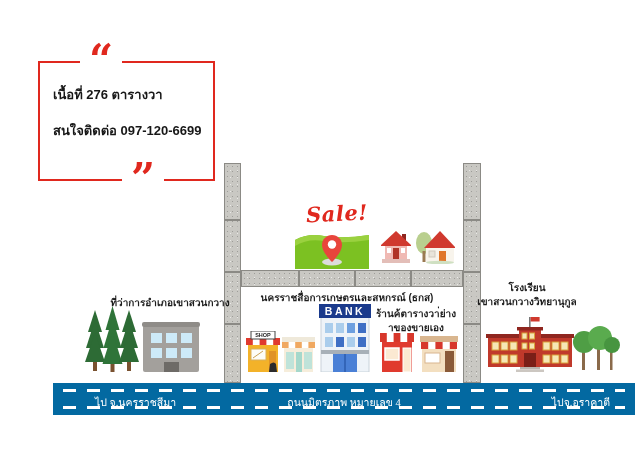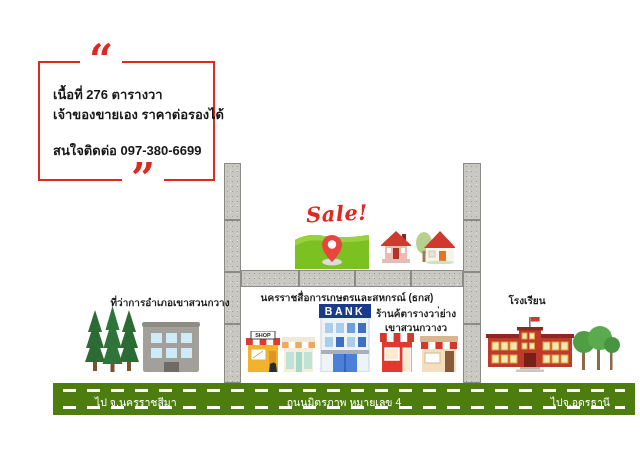--- a/index.html
+++ b/index.html
@@ -29,39 +29,38 @@
   .sale{position:absolute;left:306px;top:201px;color:#e0281e;
         font:italic 800 21px "DejaVu Serif",serif;letter-spacing:.5px;transform:rotate(-3deg);}
   
   .lbl{position:absolute;font-size:10px;font-weight:600;color:#1c1c1c;white-space:nowrap;
        transform:translateX(-50%);text-align:center;line-height:14px;}
   
   .art{position:absolute;}
   svg{display:block;}
   svg text{font-family:"Liberation Sans",sans-serif;}
   
-  .road{position:absolute;left:53px;top:383px;width:582px;height:32px;background:#4d7c0f;}
+  .road{position:absolute;left:53px;top:383px;width:582px;height:32px;background:#0369a1;font-family:Liberation Serif, serif;}
   .dash{position:absolute;left:10px;right:10px;height:3px;
         background:repeating-linear-gradient(to right,#fff 0 13px,transparent 13px 24px);}
   .dash-top{top:6px;}
   .dash-bottom{top:23px;}
   .road-lbl{position:absolute;top:11px;font-size:10.5px;color:#fff;white-space:nowrap;}
   .road-lbl-center{left:50%;transform:translateX(-50%);}
 </style>
 </head>
 <body>
 
 <div class="stage">
 
   <div class="ad-box">
     <span class="q q-open">“</span>
     <span class="q q-close">”</span>
     <div class="ad-line">เนื้อที่ 276 ตารางวา</div>
-    <div class="ad-line">เจ้าของขายเอง ราคาต่อรองได้</div>
-    <div class="ad-line ad-contact">สนใจติดต่อ 097-380-6699</div>
+    <div class="ad-line ad-contact">สนใจติดต่อ 097-120-6699</div>
   </div>
 
   <div class="concrete pillar-left">
     <i class="segh" style="top:55px"></i>
     <i class="segh" style="top:107px"></i>
     <i class="segh" style="top:159px"></i>
   </div>
   <div class="concrete pillar-right">
     <i class="segh" style="top:55px"></i>
     <i class="segh" style="top:107px"></i>
@@ -171,42 +170,43 @@
       <rect x="17" y="33" width="8" height="10" fill="#3f6fc4"></rect>
     <rect x="28" y="33" width="8" height="10" fill="#aacdec"></rect>
       <rect x="39" y="33" width="8" height="10" fill="#3f6fc4"></rect>
     <rect x="2" y="46" width="48" height="4" fill="#a7b0b8"></rect>
     <rect x="14" y="50" width="24" height="18" fill="#4a80d6"></rect>
     <line x1="26" y1="50" x2="26" y2="68" stroke="#2d5cae" stroke-width="1.5"></line>
   </svg>
 
   <div class="lbl" style="left:416px;top:307px">
     <div>ร้านค้ตารางวา่ย่าง</div>
-    <div>เขาสวนกวางว</div>
+    <div>าของขายเอง</div>
   </div>
   <svg class="art" style="left:380px;top:333px" width="34" height="39" viewBox="0 0 34 39">
     <rect x="2" y="9" width="30" height="30" fill="#e03a2e"></rect>
     <rect x="0" y="0" width="34" height="9" fill="#d7372b"></rect>
     <rect x="6.8" y="0" width="6.8" height="9" fill="#fff"></rect>
       <rect x="20.4" y="0" width="6.8" height="9" fill="#fff"></rect>
     <rect x="5" y="15" width="14" height="12" fill="#fbe9d2" stroke="#fff" stroke-width="1.5"></rect>
     <rect x="23" y="15" width="8" height="24" fill="#fbe9d2" stroke="#fff"></rect>
   </svg>
   <svg class="art" style="left:419px;top:336px" width="40" height="36" viewBox="0 0 40 36">
     <rect x="1" y="0" width="38" height="6" fill="#d9b68f"></rect>
     <rect x="2" y="6" width="36" height="7" fill="#d7372b"></rect>
     <rect x="9.2" y="6" width="7.2" height="7" fill="#fff"></rect>
       <rect x="23.6" y="6" width="7.2" height="7" fill="#fff"></rect>
     <rect x="3" y="13" width="34" height="23" fill="#f3dfc0"></rect>
     <rect x="6" y="17" width="15" height="10" fill="#fff" stroke="#d9b68f"></rect>
     <rect x="26" y="15" width="9" height="21" fill="#8a5a38"></rect>
   </svg>
 
-  <div class="lbl" style="left:527px;top:294px">
+  <div class="lbl" style="left:527px;top:281px">
     <div>โรงเรียน</div>
+    <div>เขาสวนกวางวิทยานุกูล</div>
   </div>
   <svg class="art" style="left:486px;top:317px" width="88" height="55" viewBox="0 0 88 55">
     <rect x="43" y="0" width="1.6" height="10" fill="#777"></rect>
     <rect x="44.6" y="0" width="9" height="4.5" fill="#d0392e"></rect>
     <rect x="33" y="10" width="22" height="40" fill="#c0392b"></rect>
     <rect x="31" y="10" width="26" height="3.5" fill="#8f261f"></rect>
     <rect x="2" y="21" width="84" height="29" fill="#c0392b"></rect>
     <rect x="0" y="17" width="33" height="4" fill="#8f261f"></rect>
     <rect x="55" y="17" width="33" height="4" fill="#8f261f"></rect>
     <g fill="#f6e7b5" stroke="#d9a43b">
@@ -238,16 +238,16 @@
     <circle cx="12" cy="16" r="11" fill="#4f9e45"></circle>
     <circle cx="28" cy="12" r="12" fill="#5aab4e"></circle>
     <circle cx="40" cy="19" r="8" fill="#479540"></circle>
   </svg>
 
   <div class="road">
     <i class="dash dash-top"></i>
     <i class="dash dash-bottom"></i>
     <span class="road-lbl" style="left:42px">ไป จ.นครราชสีมา</span>
     <span class="road-lbl road-lbl-center">ถนนมิตรภาพ หมายเลข 4</span>
-    <span class="road-lbl" style="right:25px">ไปจ.อุดรธานี</span>
+    <span class="road-lbl" style="right:25px">ไปจ.อุราคาตี</span>
   </div>
 
 </div>
 
 </body></html>

